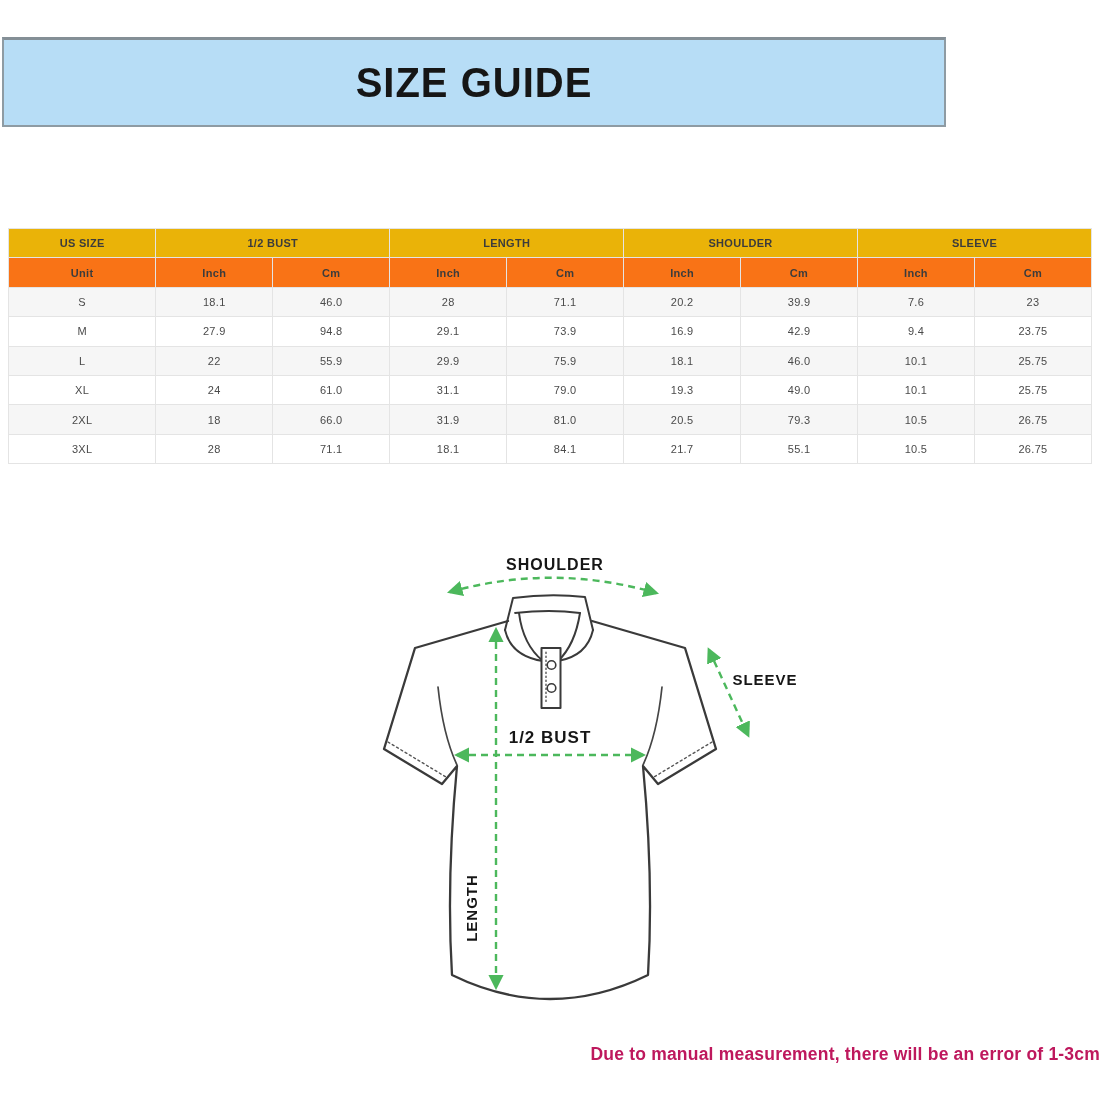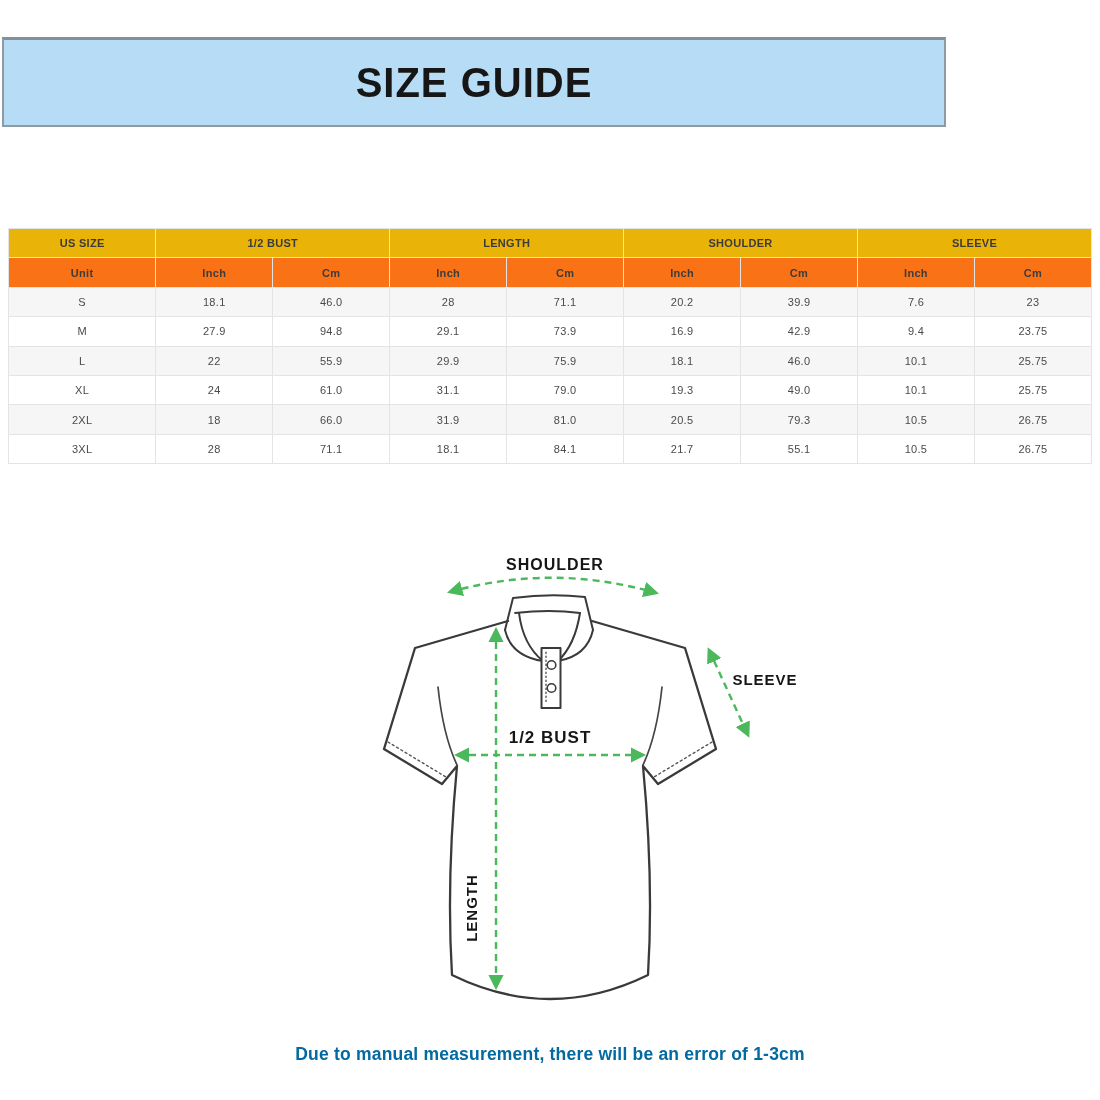--- a/index.html
+++ b/index.html
@@ -37,22 +37,22 @@
   thead tr.unit-row th { background:#f97316; }
   tbody tr:nth-child(odd) td { background:#f6f6f6; }
   tbody tr:nth-child(even) td { background:#ffffff; }
 
   
   .diagram-svg { position:absolute; left:350px; top:545px; width:500px; height:500px; }
   .svg-label { font-family:"Liberation Sans", sans-serif; font-weight:bold; fill:#161616; letter-spacing:1px; }
 
   
   .note {
-    position:absolute; left:0; top:1044px; width:1100px; text-align:center;
-    color:#0369a1; font-weight:bold; font-size:17.5px; letter-spacing:0.2px;
+    position:absolute; left:0; top:1044px; width:1100px; text-align:right;
+    color:#be185d; font-weight:bold; font-size:17.5px; letter-spacing:0.2px;
   }
 </style>
 </head>
 <body>
 
 <div class="banner">
   <h1>SIZE GUIDE</h1>
 </div>
 
 <div class="size-table-wrap">

